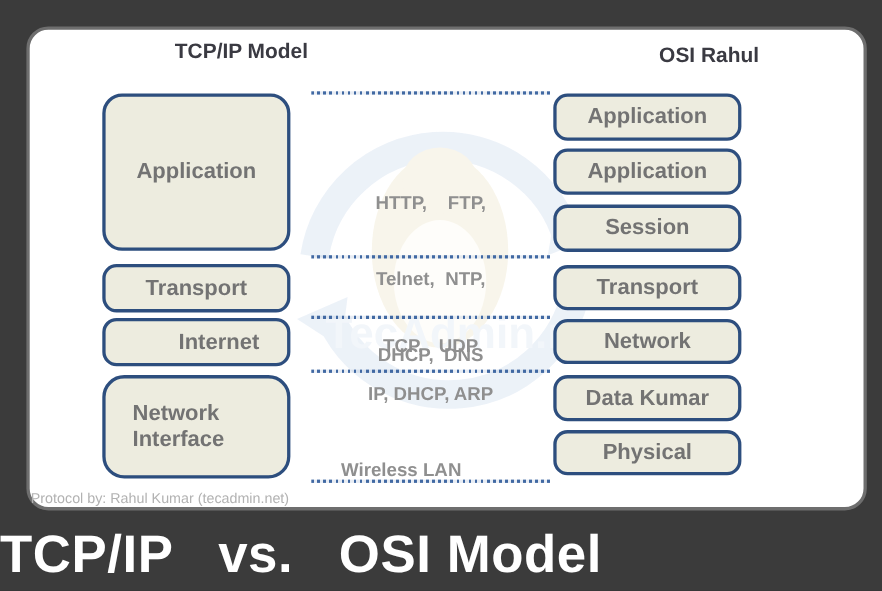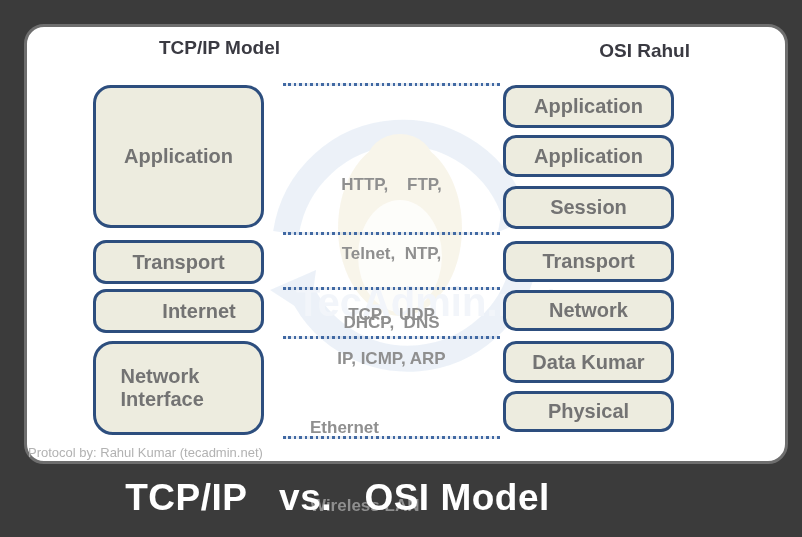--- a/index.html
+++ b/index.html
@@ -49,22 +49,22 @@
   .mrow{
     position:absolute;left:283px;width:217px;color:#8f8f8f;font-weight:bold;
     font-size:17px;text-align:center;white-space:pre;line-height:23px;
   }
   .mr1{top:127px}.mr2{top:257px}.mr3{top:301px}
   .mr4{top:363px;text-align:left;padding-left:27px;line-height:26px;box-sizing:border-box;}
   
   .credit{position:absolute;left:28px;top:445px;font-size:13px;color:#b2b2b2;}
   
   .big-title{
-    position:absolute;left:0;width:675px;top:477px;text-align:center;
-    color:#ffffff;font-size:37px;font-weight:bold;white-space:pre;letter-spacing:0.5px;
+    position:absolute;left:0;width:675px;top:477px;text-align:left;
+    color:#ffffff;font-size:48px;font-weight:bold;white-space:pre;letter-spacing:0.5px;
   }
 </style>
 </head>
 <body>
 
 <div class="screen">
 
   <div class="panel"></div>
 
   <svg class="wm" width="320" height="370" viewBox="0 0 320 370">
@@ -104,24 +104,23 @@
 
   <div class="mrow mr1">
     <div>HTTP,    FTP,</div>
     <div>Telnet,  NTP,</div>
     <div>DHCP,  DNS</div>
   </div>
   <div class="mrow mr2">
     <div>TCP,   UDP</div>
   </div>
   <div class="mrow mr3">
-    <div>IP, ICMP, ARP</div>
+    <div>IP, DHCP, ARP</div>
   </div>
   <div class="mrow mr4">
-    <div>Ethernet</div>
     <div>Wireless LAN</div>
   </div>
 
   <div class="lbox ocol ol-app">
     <span>Application</span>
   </div>
   <div class="lbox ocol ol-pre">
     <span>Application</span>
   </div>
   <div class="lbox ocol ol-ses">

